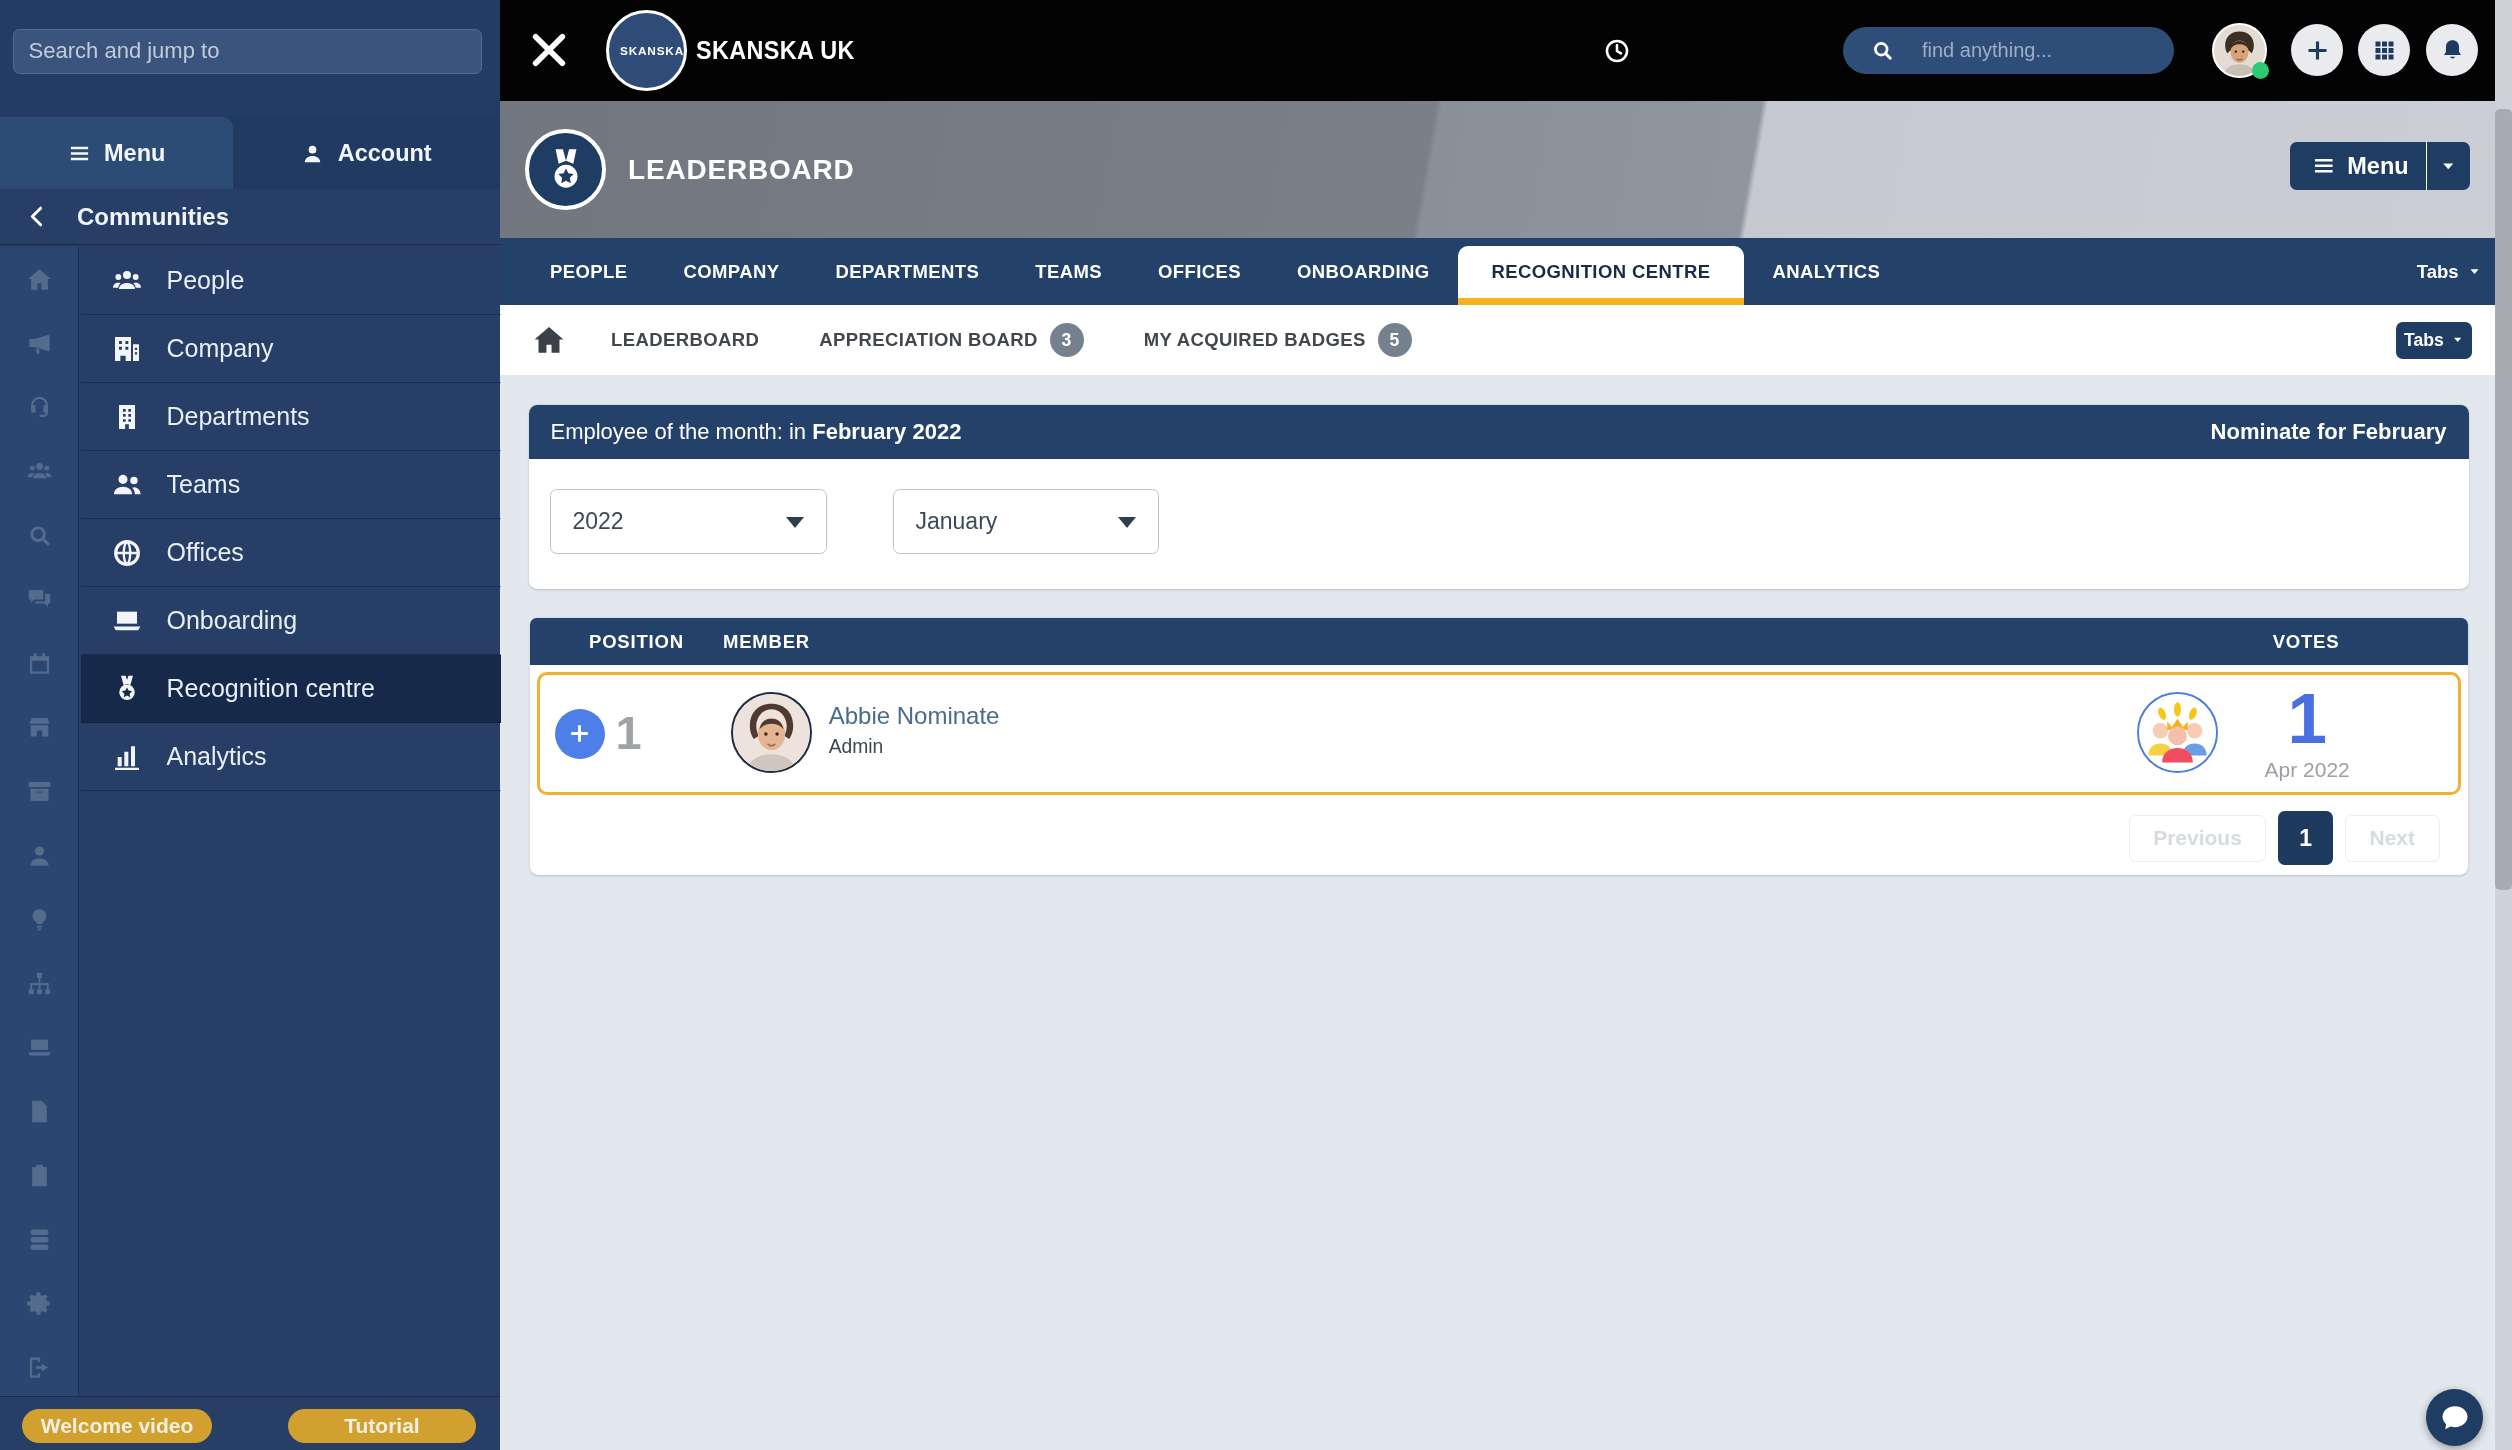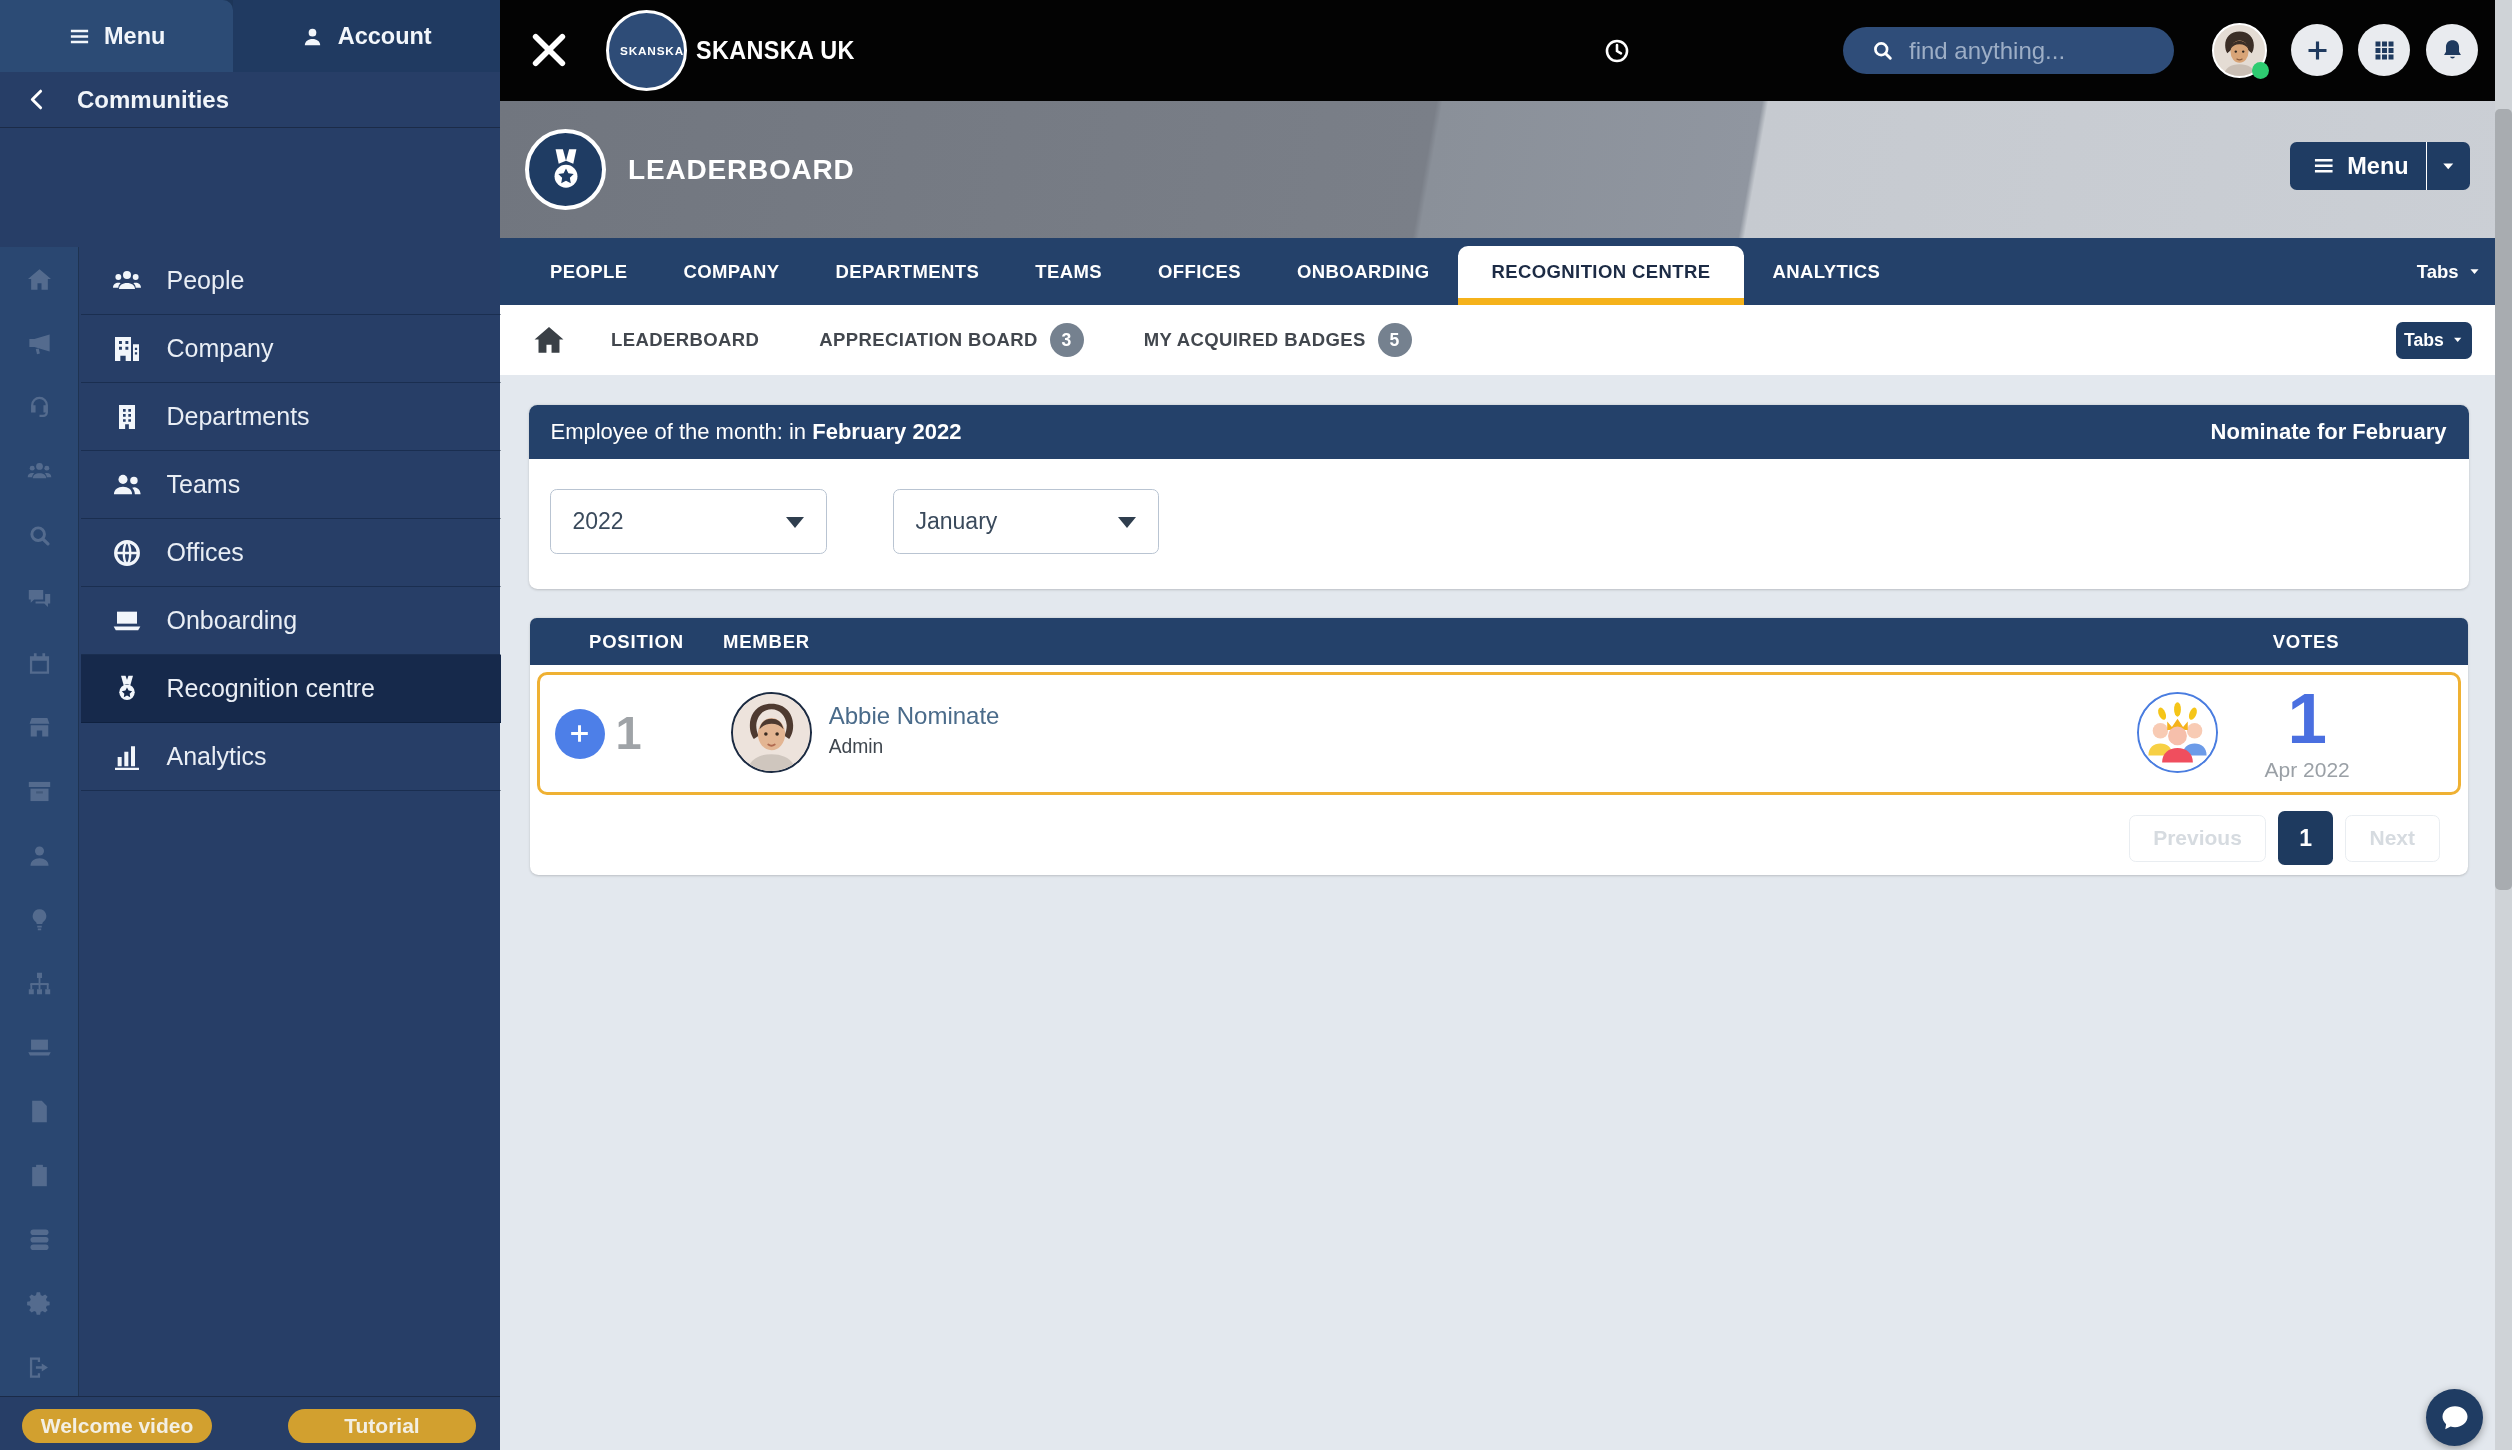--- a/index.html
+++ b/index.html
@@ -46,22 +46,22 @@
   .tb-close{position:absolute;left:28.5px;top:30px;width:40px;height:40px;color:#fff;cursor:pointer;}
   .tb-logo{position:absolute;left:106px;top:10px;width:81px;height:81px;border-radius:50%;background:#2E4C77;
     border:3.4px solid #fff;display:flex;align-items:center;justify-content:flex-end;}
   .tb-logo span{font-size:11.8px;font-weight:700;letter-spacing:0.8px;color:#fff;}
   .tb-brand{position:absolute;left:196px;top:0;height:101px;display:flex;align-items:center;font-size:26px;font-weight:700;
     letter-spacing:0.4px;transform:scaleX(.9);transform-origin:left center;white-space:nowrap;}
   .tb-clock-ic{position:absolute;left:1103px;top:37px;width:28px;height:28px;color:#fff;}
   .tb-time{position:absolute;left:1142px;top:0;height:101px;display:flex;align-items:center;font-size:32px;font-weight:400;}
   .tb-search{position:absolute;left:1343px;top:27px;width:331px;height:47px;border-radius:23.5px;background:#2F4D79;display:flex;align-items:center;}
   .tb-search .ic{width:25px;height:25px;margin-left:27px;color:#fff;flex:none;cursor:pointer;}
-  .tb-search input{flex:1;height:100%;margin-left:14px;margin-right:20px;background:transparent;border:none;outline:none;
-    color:#DCE4EF;font-size:24px;font-family:inherit;}
+  .tb-search input{flex:1;height:100%;margin-left:27px;margin-right:20px;background:transparent;border:none;outline:none;
+    color:#DCE4EF;font-size:20px;font-family:inherit;}
   .tb-search input::placeholder{color:#9DAEC6;}
   .tb-avatar{position:absolute;left:1712px;top:23px;width:55px;height:55px;border-radius:50%;border:2.5px solid #fff;
     overflow:hidden;cursor:pointer;background:#E8E2DC;}
   .tb-avatar svg{width:100%;height:100%;display:block;}
   .tb-status{position:absolute;left:1752px;top:62px;width:17px;height:17px;border-radius:50%;background:var(--green);}
   .tb-circle{position:absolute;top:24px;width:52px;height:52px;border-radius:50%;background:#E9EBEF;color:#1F3A5F;
     display:flex;align-items:center;justify-content:center;cursor:pointer;}
   .tb-circle .ic{width:27px;height:27px;}
   .tb-plus{left:1791px;} .tb-grid{left:1858px;} .tb-bell{left:1926px;}
 
@@ -154,20 +154,23 @@
   .chat-fab{position:absolute;left:2426px;top:1389px;width:57px;height:57px;border-radius:50%;background:var(--navy-dark);
     color:#fff;display:flex;align-items:center;justify-content:center;box-shadow:0 2.5px 8.4px rgba(0,0,0,.35);cursor:pointer;z-index:40;}
   .chat-fab .ic{width:30px;height:30px;}
   .scrollbar{position:absolute;right:0;top:0;width:17px;height:1451px;background:#CFD3D7;z-index:60;}
   .scroll-thumb{position:absolute;left:0;top:109px;width:17px;height:781px;background:#A8ACB0;border-radius:5px;cursor:grab;}
 </style>
 </head>
 <body>
 
 <aside class="sidebar">
+  <div class="sb-search-area">
+    <input class="sb-search-input" type="text" placeholder="Search and jump to" style="">
+  </div>
   <div class="sb-tabs">
     <div class="sb-tab sb-tab-menu">
       <span class="ic" data-icon="hamburger">
           <svg viewBox="0 0 24 24" fill="currentColor" xmlns="http://www.w3.org/2000/svg">
             <path d="M3 5h18v2.6H3zM3 10.7h18v2.6H3zM3 16.4h18v2.6H3z"></path>
           </svg>
         </span>
       <span>Menu</span>
     </div>
     <div class="sb-tab sb-tab-account">

